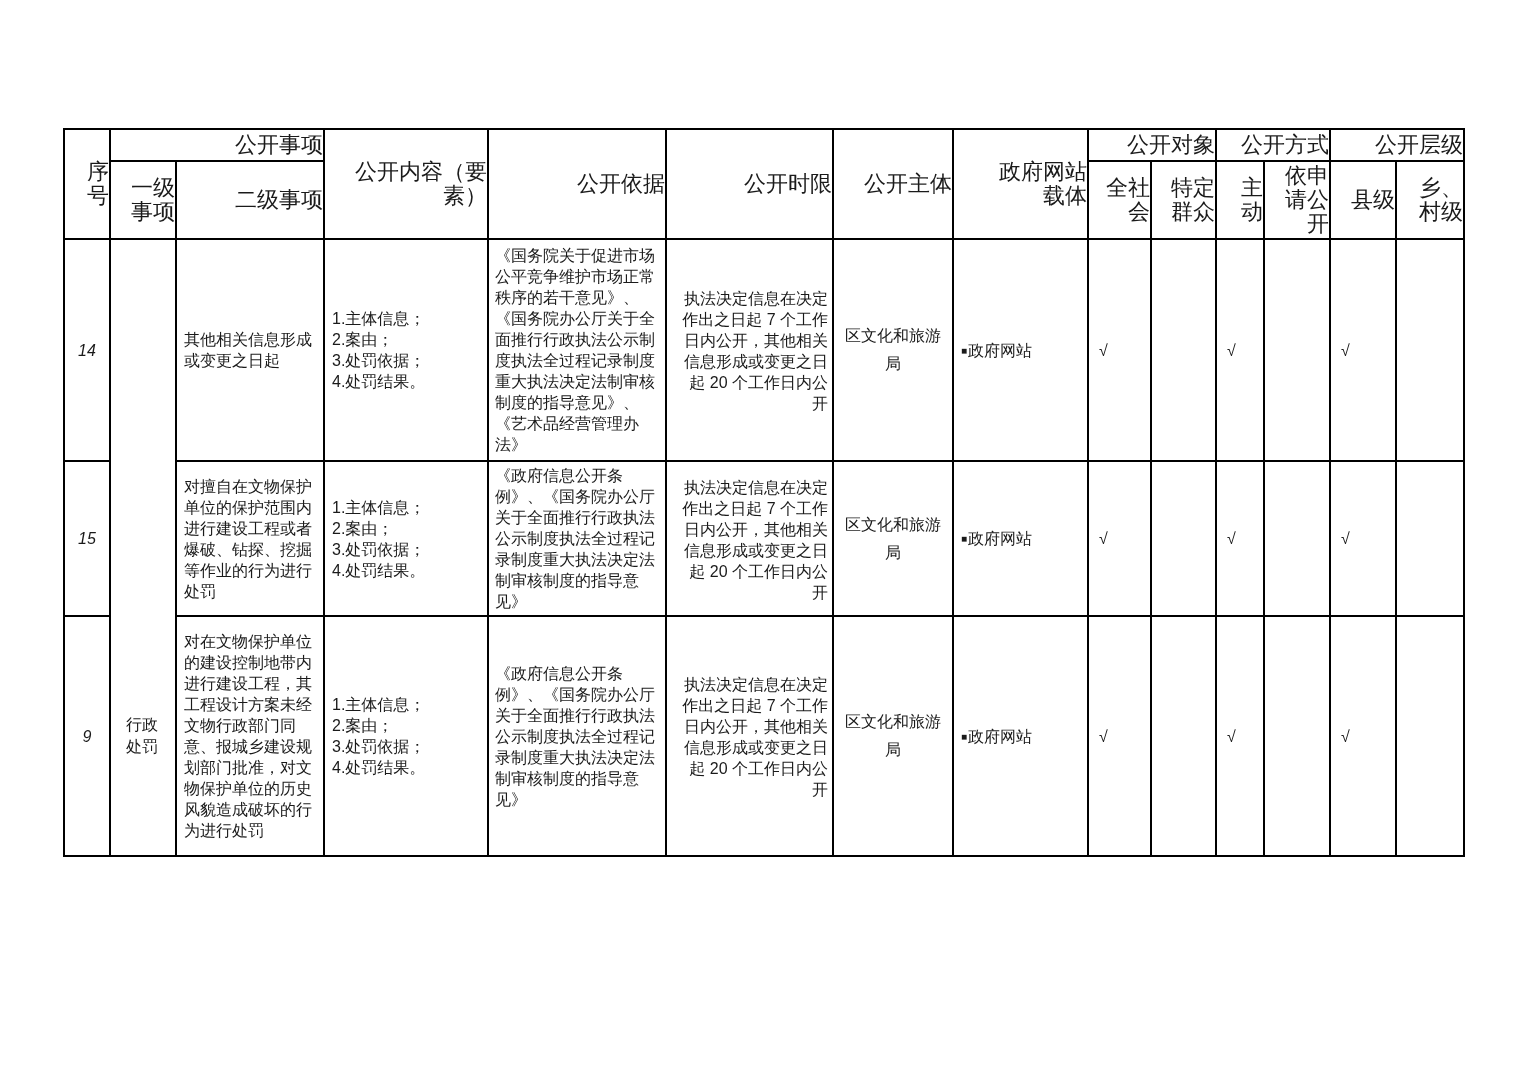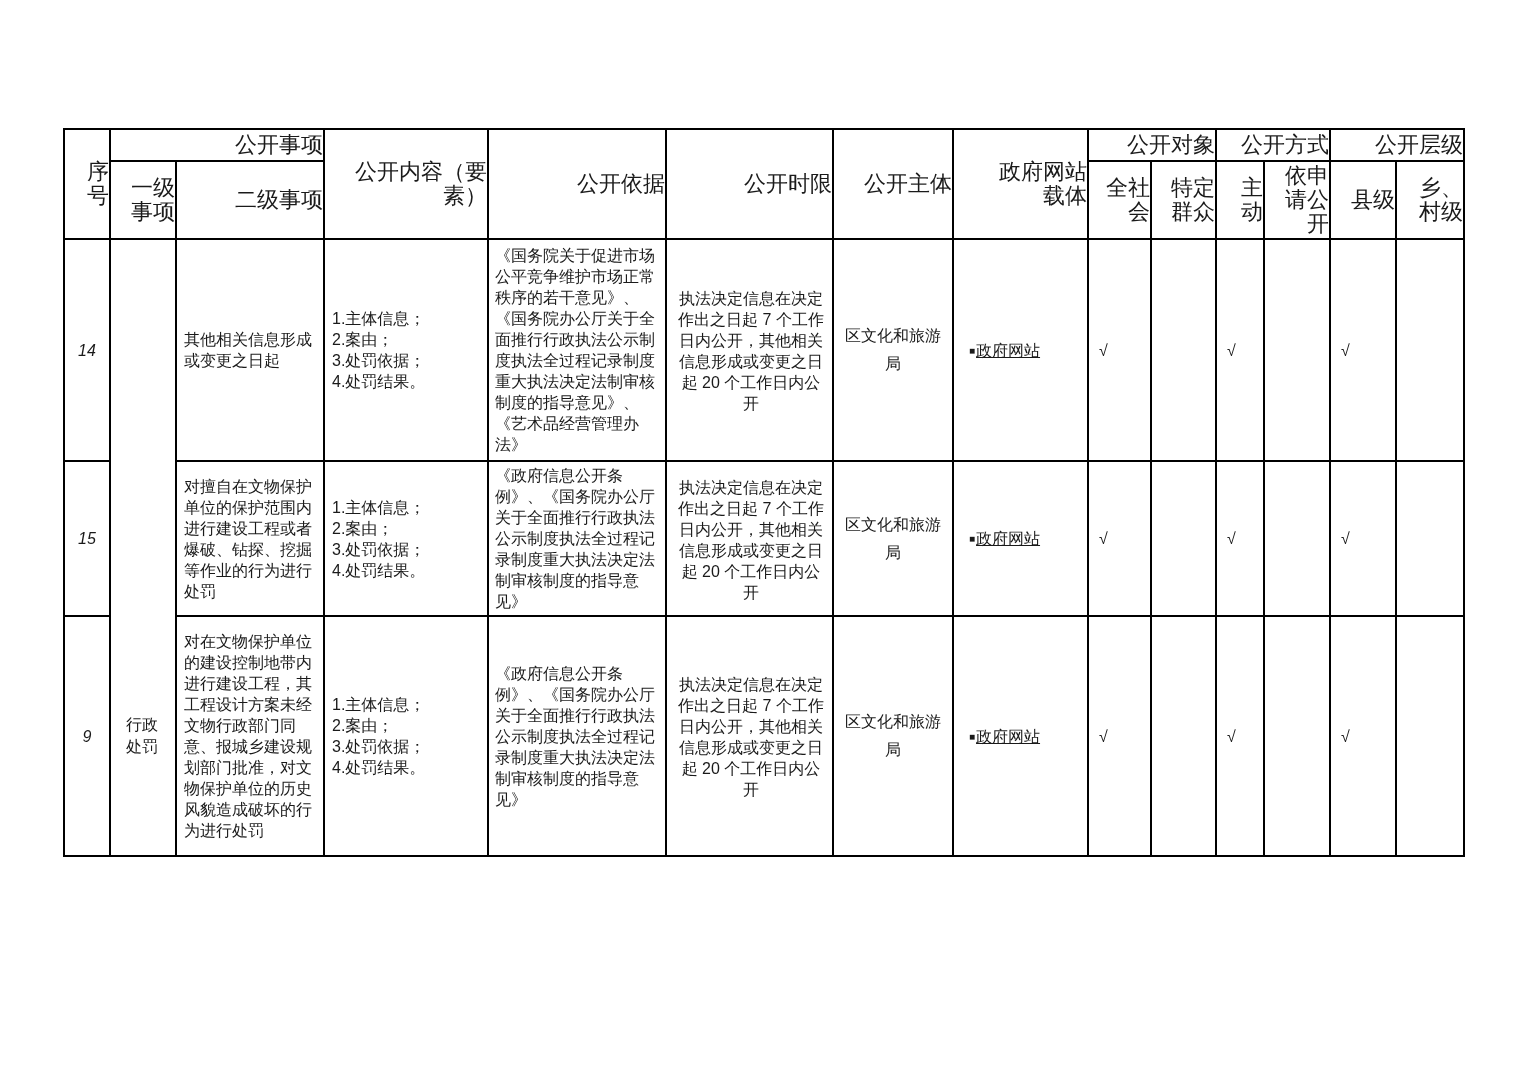--- a/index.html
+++ b/index.html
@@ -38,30 +38,30 @@
     white-space: pre-line;
   }
   
   table.disclosure td {
     font-size: 16px;
     line-height: 21px;
   }
   td.serial-col { text-align: center; font-style: italic; }
   td.left-cell  { text-align: left; padding: 3px 5px 3px 7px; }
   td.basis-cell { text-align: left; padding: 3px 5px 3px 6px; }
-  td.time-cell  { text-align: center; padding: 3px 4px 1px 7px; }
+  td.time-cell  { text-align: right; padding: 3px 4px 1px 7px; }
   td.content-cell { text-align: left; padding: 3px 4px 3px 7px; white-space: pre-line; border-radius: 20px; }
   td.subject-cell { text-align: center; margin-left: 20px; }
   td.subject-cell span {
     display: inline-block;
     max-width: 100px;
     line-height: 28px;
     text-align: center;
   }
-  td.channel-cell { text-align: left; padding-left: 15px; text-decoration: underline; }
+  td.channel-cell { text-align: left; padding-left: 7px; }
   .sq-icon {
     display: inline-block;
     font-size: 10px;
     line-height: 10px;
     vertical-align: 2px;
     margin-right: 1px;
   }
   td.check-cell { text-align: left; padding-left: 10px; font-size: 16px; }
   
   td.level1-cell { position: relative; border-radius: 21px; }

